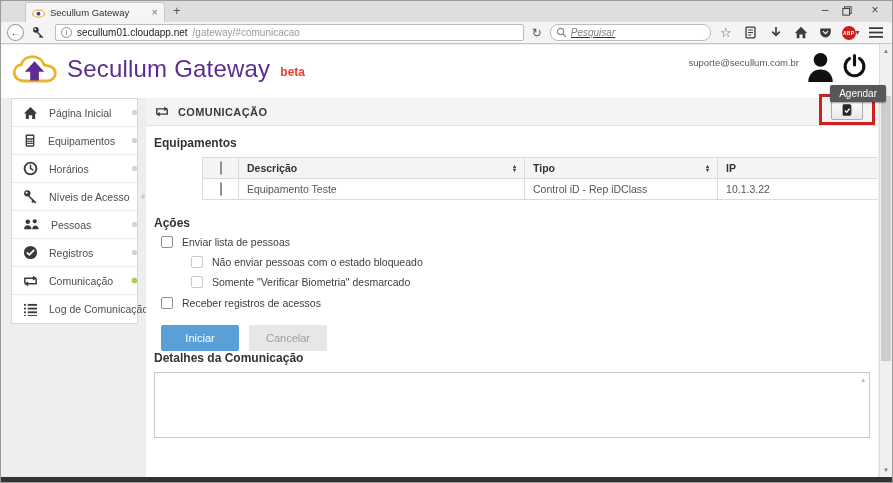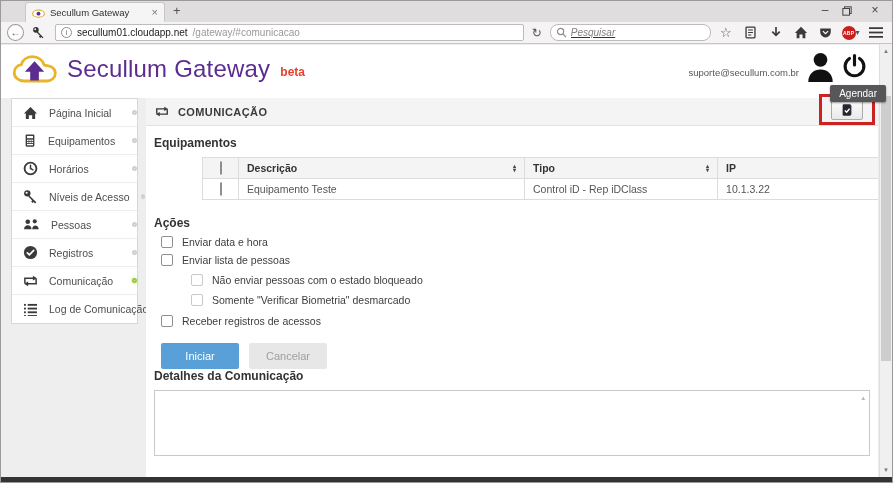--- a/index.html
+++ b/index.html
@@ -53,21 +53,21 @@
   .caret { font-size:8px; color:#555; }
   
   .appheader { position:absolute; top:44px; left:0; right:13px; height:53px; background:#fff; }
   .logo { position:absolute; left:10px; top:7px; display:flex; align-items:center; gap:8px; }
   .brand { font-size:24px; color:#5b2d90; letter-spacing:.2px; }
   .beta { font-size:12px; font-weight:bold; color:#e8412c; margin-left:2px; position:relative; top:3px; }
   .user-cluster { position:absolute; right:12px; top:4px; display:flex; align-items:flex-start; gap:8px; }
   .user-text { text-align:right; padding-top:6px; }
   .user-name { font-size:11px; font-weight:bold; color:#333; }
   .user-caret { font-size:8px; color:#444; margin-left:3px; }
-  .user-email { font-size:9.5px; color:#555; margin-top:12px; }
+  .user-email { font-size:9.5px; color:#555; margin-top:2px; }
   .hdr-icon { display:block; }
   .tooltip {
     position:absolute; right:6px; top:84px; z-index:30; background:#57575a; color:#fff;
     font-size:10px; padding:3px 9px; border-radius:2px; box-shadow:0 1px 2px rgba(0,0,0,.4);
   }
   
   .highlight-box {
     position:absolute; right:17px; top:93px; width:56px; height:31px; z-index:20;
     border:3px solid #cc2222; display:flex; align-items:center; justify-content:center; background:rgba(255,255,255,.0);
   }
@@ -419,24 +419,20 @@
           <td>Control iD - Rep iDClass</td>
           <td>10.1.3.22</td>
         </tr>
       </tbody>
         </table>
 
       <div class="sec-heading h-acoes">Ações</div>
 
       <div class="cb-row">
         <span class="cb"></span>
-        <span class="cb-label">Enviar data e hora</span>
-      </div>
-      <div class="cb-row">
-        <span class="cb"></span>
         <span class="cb-label">Enviar lista de pessoas</span>
       </div>
       <div class="cb-row sub">
         <span class="cb dim"></span>
         <span class="cb-label">Não enviar pessoas com o estado bloqueado</span>
       </div>
       <div class="cb-row sub">
         <span class="cb dim"></span>
         <span class="cb-label">Somente "Verificar Biometria" desmarcado</span>
       </div>

